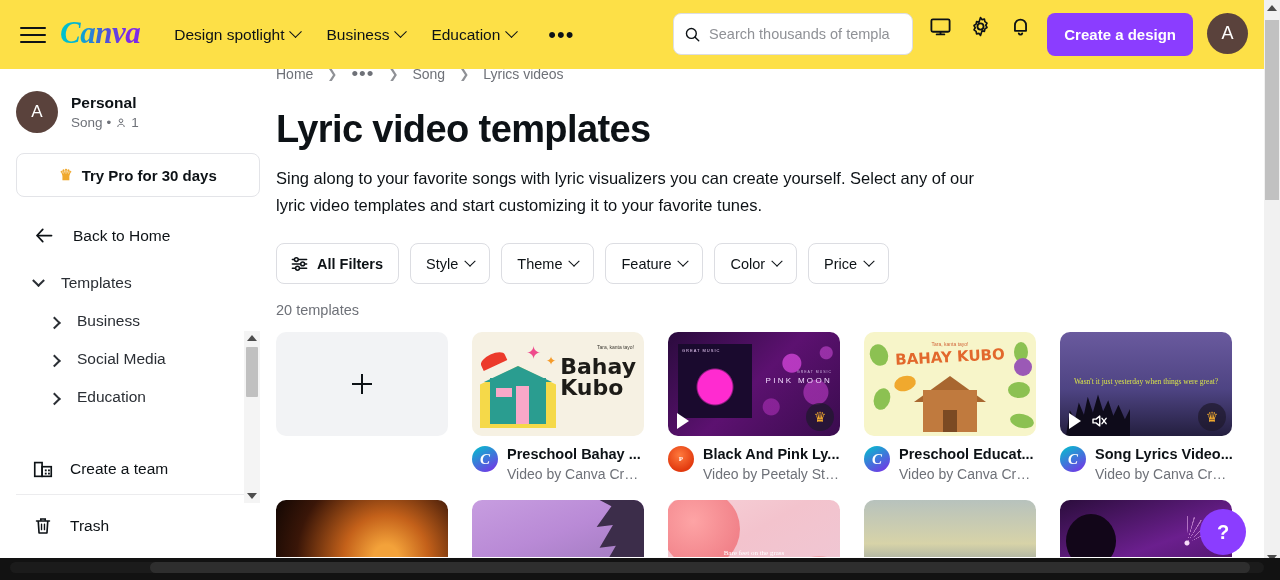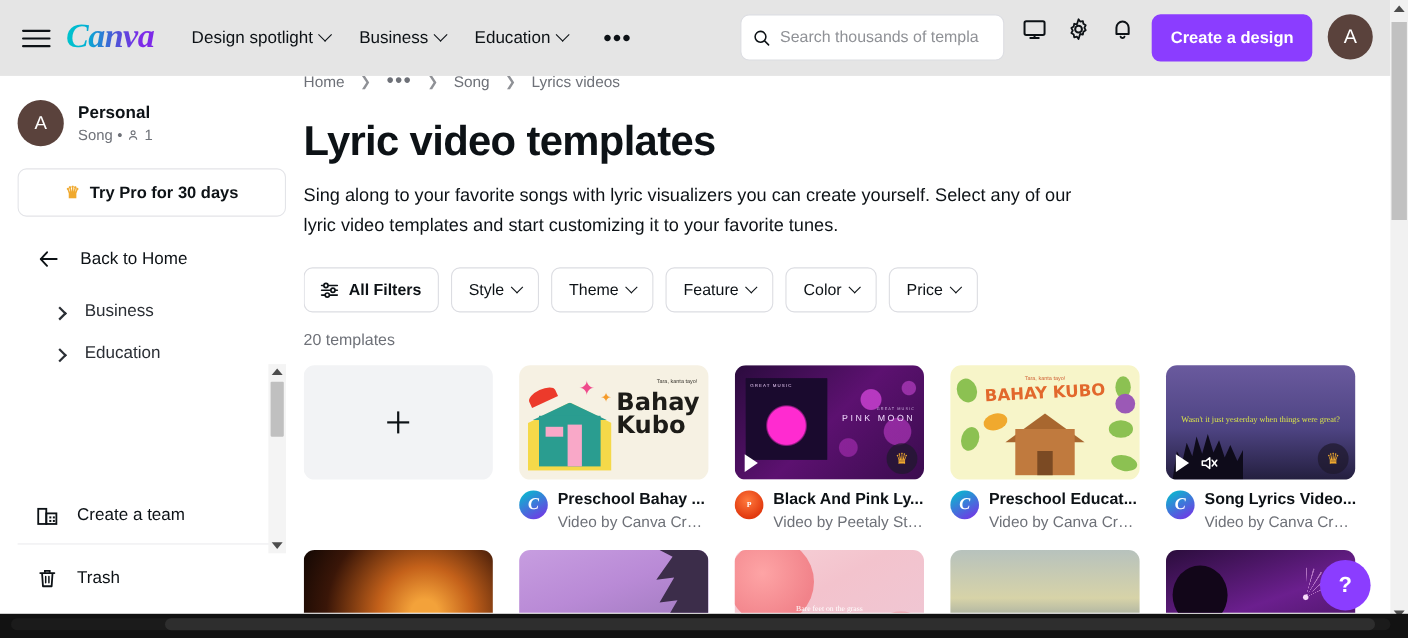--- a/index.html
+++ b/index.html
@@ -8,21 +8,21 @@
     overflow: hidden;
     background: #ffffff;
     font-family: "Liberation Sans", sans-serif;
     color: #0d1216;
   }
   #app { position: relative; width: 1280px; height: 580px; overflow: hidden; }
 
   
   .topbar {
     position: absolute; top: 0; left: 0; width: 1264px; height: 69px;
-    background: #e5e5e5; display: flex; align-items: center;
+    background: #fde047; display: flex; align-items: center;
     padding: 0 16px 0 20px; z-index: 30;
   }
   .hamburger { width: 26px; height: 26px; display: flex; flex-direction: column;
     justify-content: center; gap: 5px; cursor: pointer; margin-right: 14px; }
   .hamburger span { display: block; height: 2px; background: #0d1216; border-radius: 2px; }
   .logo { font-family: "Liberation Serif", serif; font-size: 31px; font-style: italic;
     font-weight: 700; letter-spacing: -0.5px; margin-right: 34px; cursor: pointer;
     background: linear-gradient(90deg,#00c4cc 0%, #00b3d4 22%, #4b57d6 55%, #7d2ae8 85%);
     -webkit-background-clip: text; background-clip: text; color: transparent;
     padding-bottom: 3px; }
@@ -332,23 +332,31 @@
 
     <div class="backrow">
       <svg width="21" height="21" viewBox="0 0 24 24" fill="none">
         <line x1="3.8" y1="12" x2="20" y2="12" stroke="#0d1216" stroke-width="2" stroke-linecap="round"></line>
         <polyline points="10,5 3.5,12 10,19" stroke="#0d1216" stroke-width="2" stroke-linecap="round" stroke-linejoin="round" fill="none"></polyline>
       </svg>
       <span>Back to Home</span>
     </div>
 
     <div class="navtree">
+      <div class="tree-item">
+        <i class="caret-d"></i>
+        <span>Templates</span>
+      </div>
       <div class="tree-item sub">
         <i class="caret-r"></i>
         <span>Business</span>
+      </div>
+      <div class="tree-item sub">
+        <i class="caret-r"></i>
+        <span>Social Media</span>
       </div>
       <div class="tree-item sub">
         <i class="caret-r"></i>
         <span>Education</span>
       </div>
       <div class="tree-fade">&nbsp;</div>
     </div>
 
     <div class="sb-scroll">
       <div class="sb-arrow">

